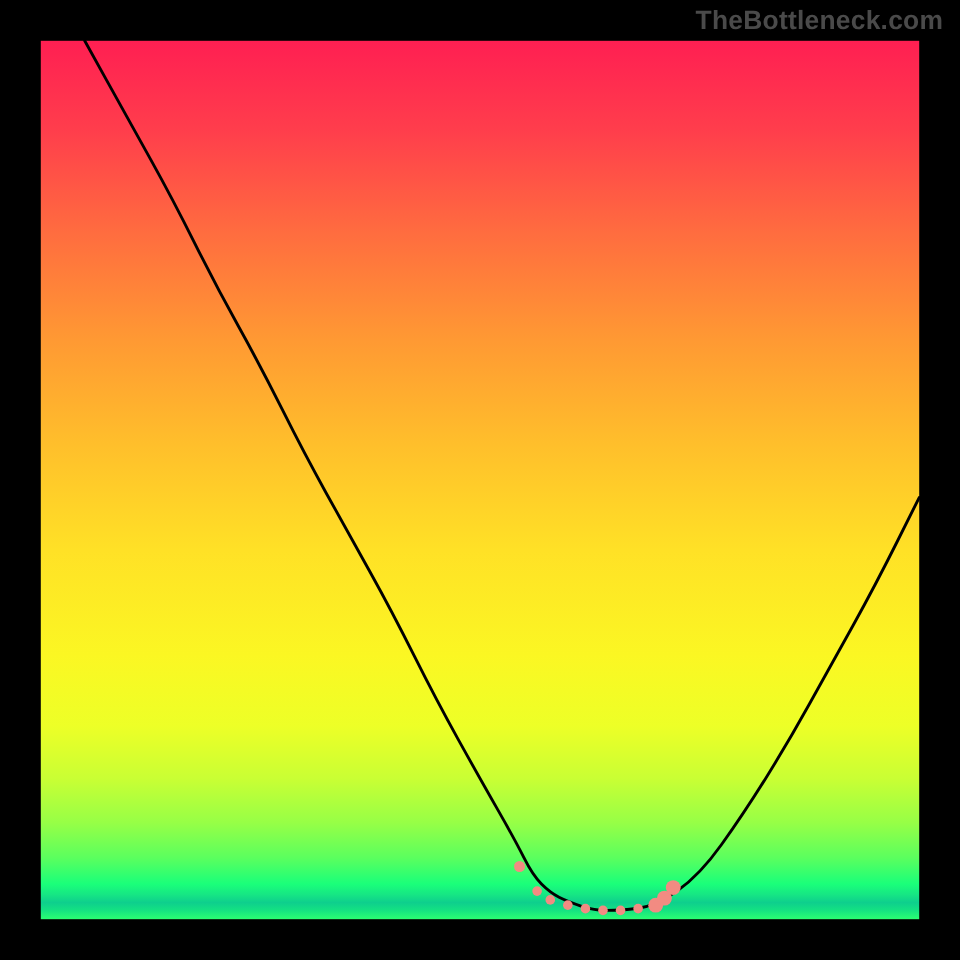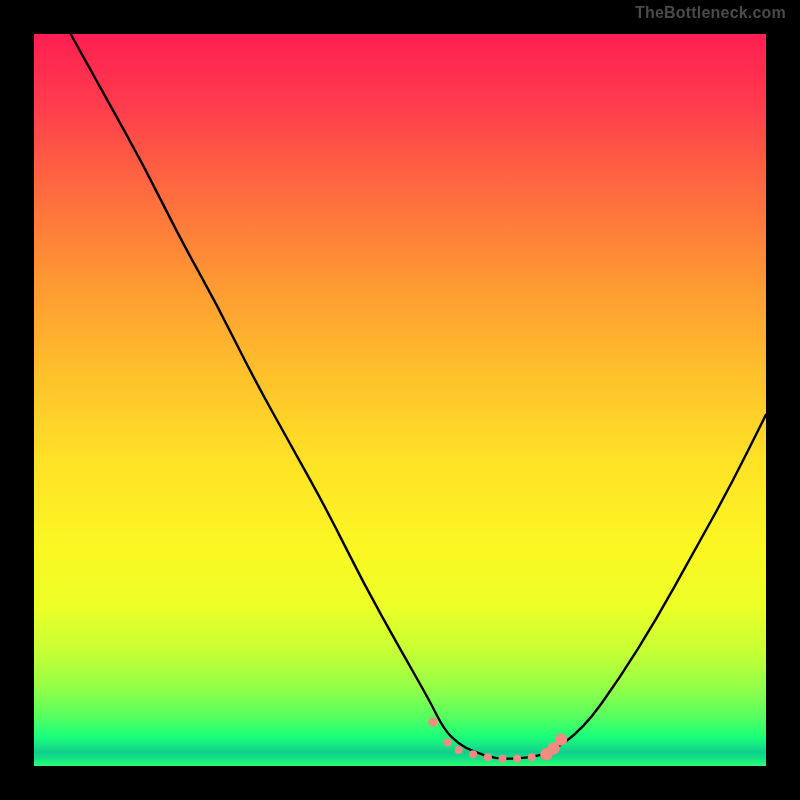--- a/index.html
+++ b/index.html
@@ -14,21 +14,21 @@
   .stage {
     position: relative;
     width: 800px;
     height: 800px;
   }
   .watermark {
     position: absolute;
     top: 4px;
     right: 14px;
     color: #4a4a4a;
-    font-size: 16px;
+    font-size: 22px;
     font-weight: 600;
     letter-spacing: 0.2px;
     z-index: 10;
   }
   .plot-area {
     position: absolute;
     left: 34px;
     top: 34px;
     width: 732px;
     height: 732px;

